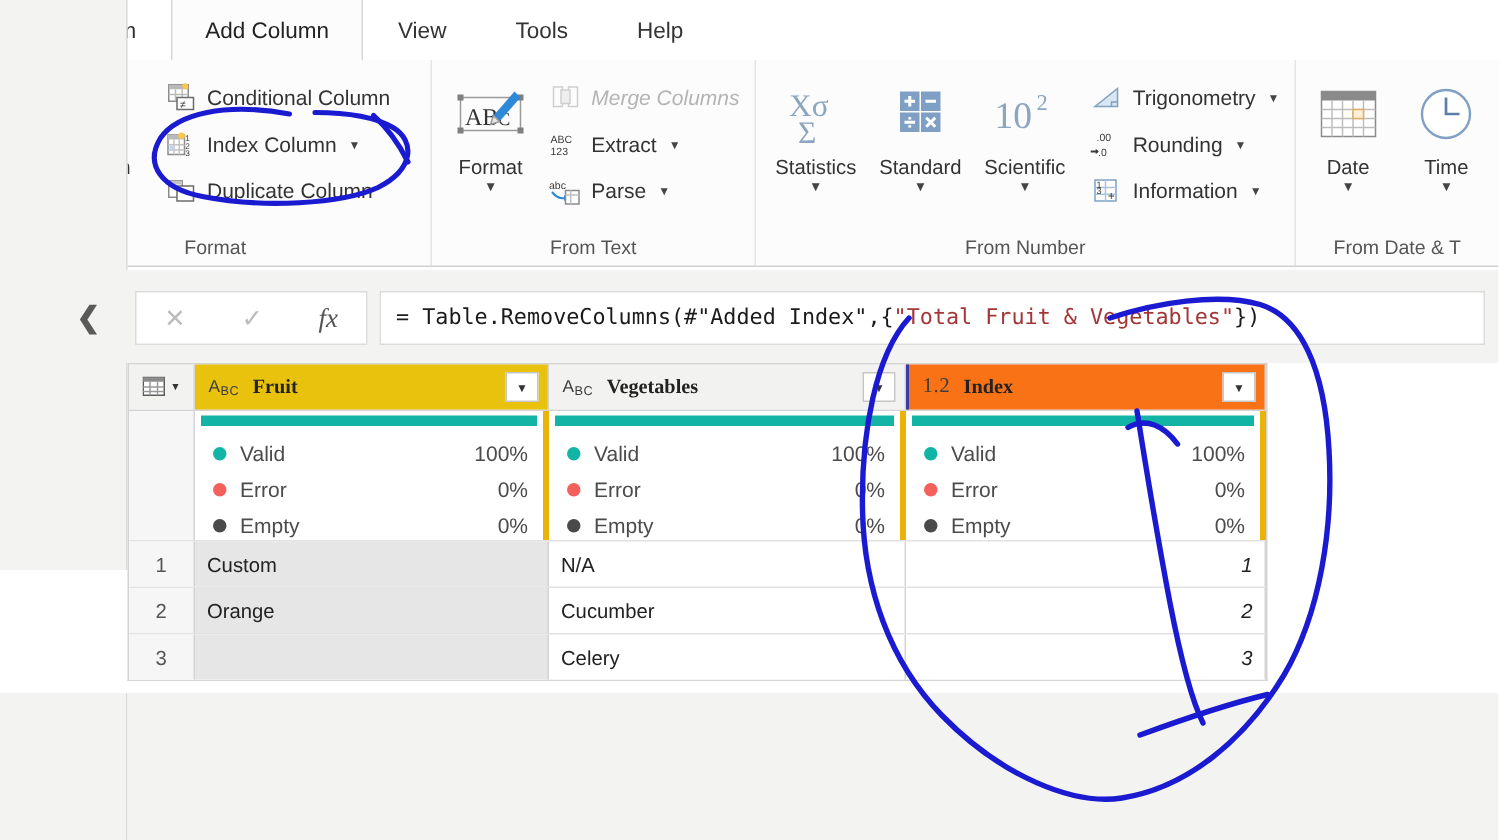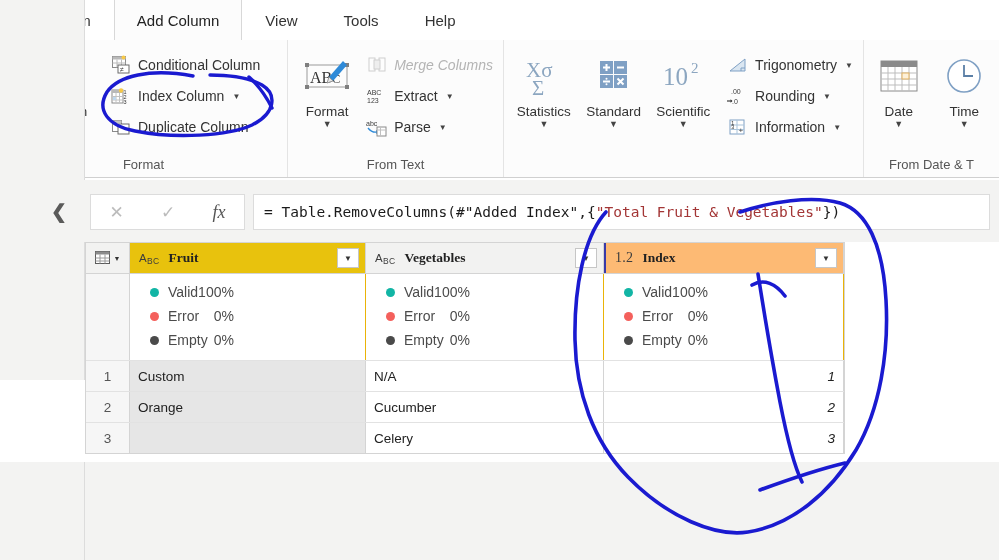--- a/index.html
+++ b/index.html
@@ -98,37 +98,37 @@
              border-top: 1px solid #d4d4d4; border-bottom: 1px solid #d4d4d4; }
   .corner-cell {
     width: 44px; flex: none; display: flex; align-items: center;
     justify-content: center; gap: 1px;
     border-right: 1px solid #d4d4d4; background: #f2f2f1; cursor: default;
   }
   .colhdr { display: flex; align-items: center; padding: 0 6px 0 9px;
             border-right: 1px solid #d4d4d4; cursor: default; position: relative; }
   .colhdr.c-fruit { width: 236px; flex: none; background: #e8c20d; }
   .colhdr.c-veg   { width: 238px; flex: none; background: #f2f2f1; }
-  .colhdr.c-idx   { width: 240px; flex: none; background: #fdba74;
+  .colhdr.c-idx   { width: 240px; flex: none; background: #f97316;
                     border-left: 2px solid #3a3aa8; }
   .type-ic { font-size: 11.5px; color: #3d3d3d; margin-right: 9px;
              letter-spacing: .3px; white-space: nowrap; flex: none; }
   .type-ic sub { font-size: 8.5px; vertical-align: baseline; position: relative; top: 2px; }
   .type-ic.num { font-size: 14px; font-family: "Liberation Serif", serif; }
   .colname { font-size: 13.5px; font-weight: bold; color: #222; flex: 1;
              overflow: hidden; white-space: nowrap; font-family: Liberation Serif, serif; }
   .hdr-drop { width: 22px; height: 20px; flex: none; background: #fff;
               border: 1px solid #c6c6c6; display: flex; align-items: center;
               justify-content: center; font-size: 8px; color: #333; cursor: default; }
 
   
   .qual-row { display: flex; height: 86px; background: #fff; }
   .qual-gutter { width: 44px; flex: none; border-right: 1px solid #d4d4d4;
                  background: #f6f6f6; }
-  .qcell { border-right: 1px solid #eab308; display: flex; flex-direction: row; }
+  .qcell { border-right: 4px solid #eab308; display: flex; flex-direction: column; }
   .qcell.c-fruit { width: 236px; flex: none; }
   .qcell.c-veg   { width: 238px; flex: none; }
   .qcell.c-idx   { width: 240px; flex: none; }
   .qbar { height: 7px; background: #12b5a5; margin: 3px 4px 0 4px; flex: none; }
   .qlist { padding: 6px 10px 0 12px; }
   .qline { display: flex; align-items: center; height: 24px; font-size: 14px; color: #4b4b4b; }
   .qdot { width: 9px; height: 9px; border-radius: 50%; margin-right: 9px; flex: none; }
   .qlabel { flex: 1; }
   .qval { font-variant-numeric: tabular-nums; }
 
@@ -381,20 +381,21 @@
                 <text x="3" y="8" font-size="6" fill="#3b3b3b" font-family="Liberation Sans, sans-serif">1</text>
                 <text x="3" y="12" font-size="6" fill="#3b3b3b" font-family="Liberation Sans, sans-serif">3</text>
                 <text x="10.5" y="16" font-size="8" fill="#3b3b3b" font-family="Liberation Sans, sans-serif">+</text>
               </svg>
             </span>
             <span class="lbl">Information</span>
             <span class="mini-caret">▼</span>
           </div>
         </div>
       </div>
+      <div class="rgroup-title">From Number</div>
     </div>
 
     <div class="rgroup" style="width:135px">
       <div class="rgroup-body" style="justify-content:center;gap:8px">
         <div class="bigbtn" style="width:60px">
           <div class="glyph">
             <svg width="48" height="48" viewBox="0 0 48 48">
               <rect x="6" y="8" width="36" height="30" fill="#fff" stroke="#8a8a8a"></rect>
               <rect x="6" y="8" width="36" height="6" fill="#8a8a8a"></rect>
               <path d="M13 14v24M20 14v24M27 14v24M34 14v24M6 20h36M6 26h36M6 32h36" stroke="#bdbdbd" fill="none"></path>

